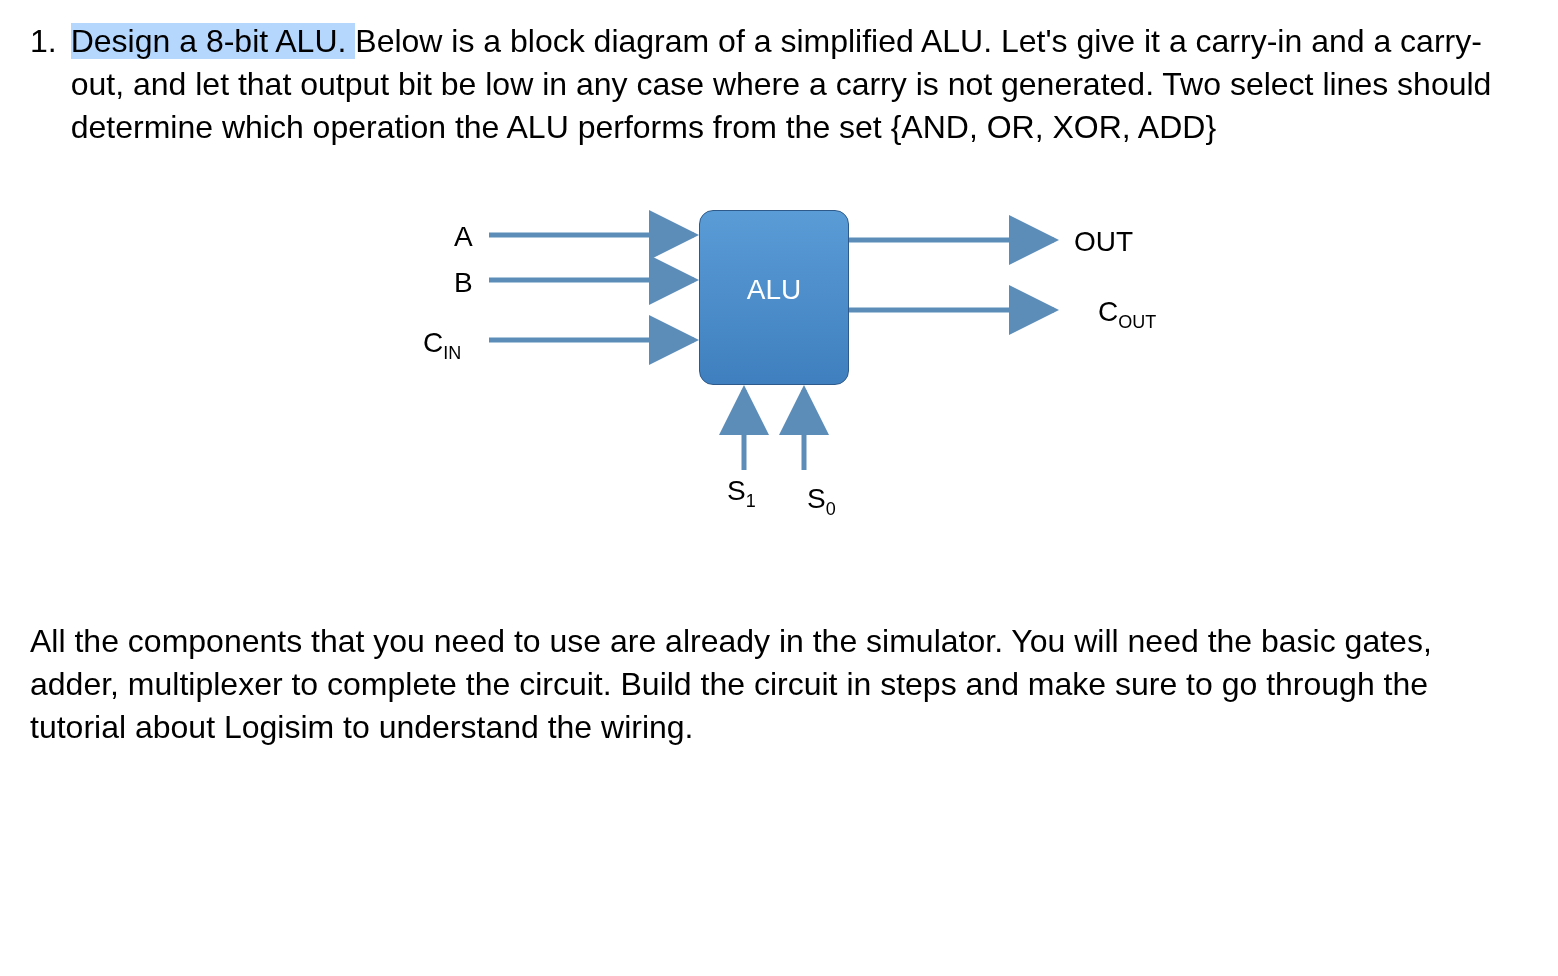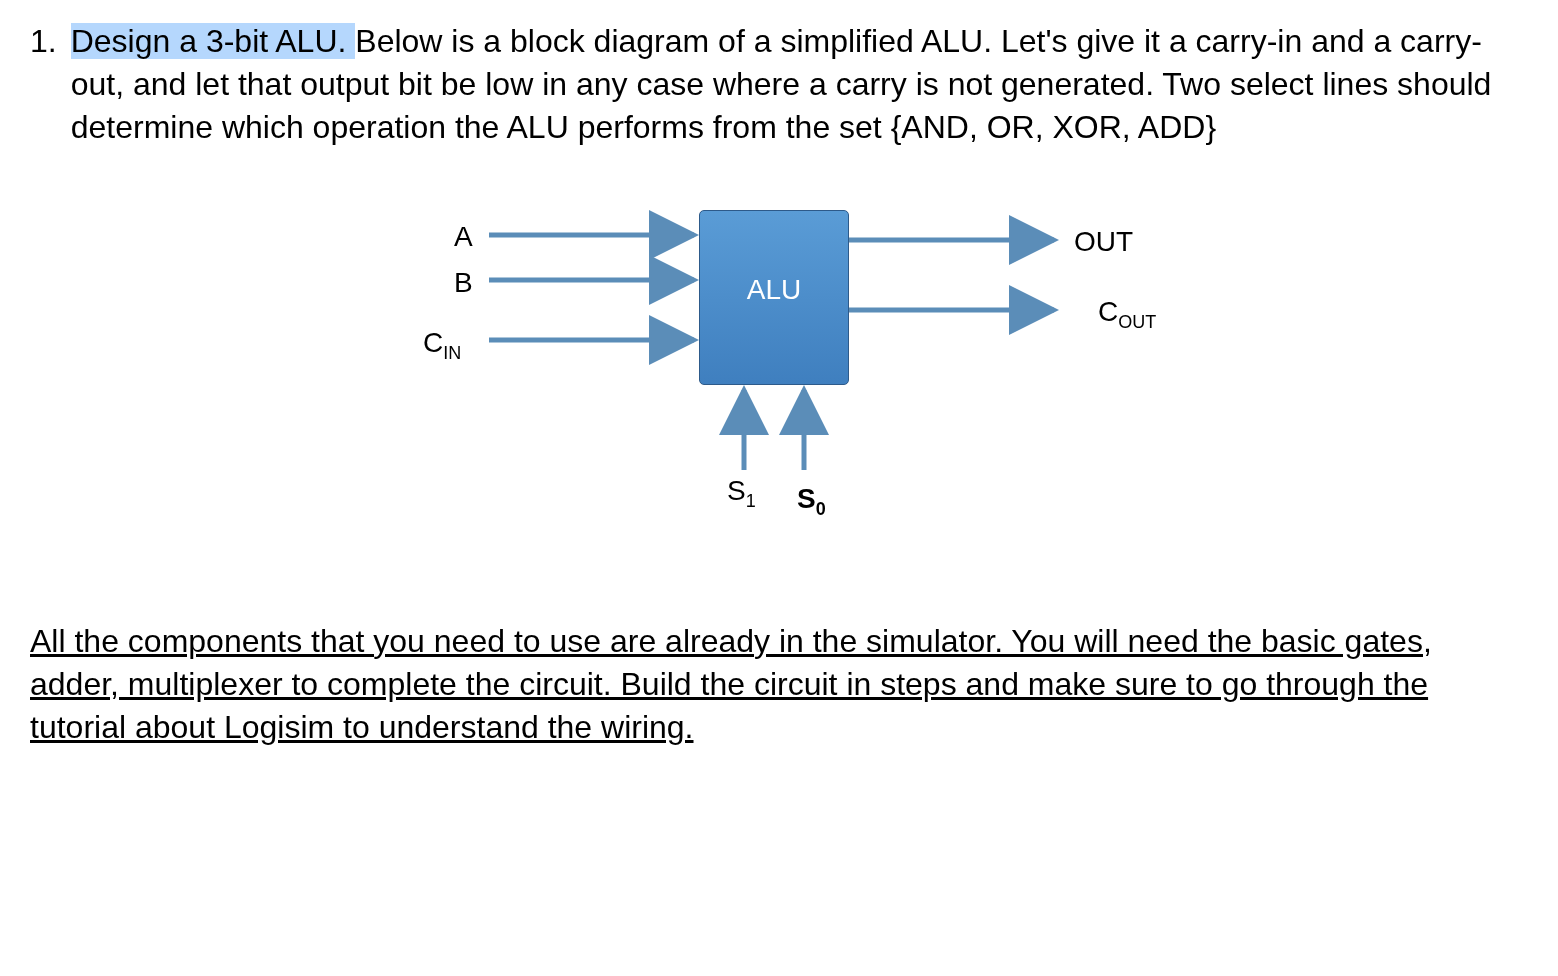--- a/index.html
+++ b/index.html
@@ -36,21 +36,21 @@
       margin: 30px auto 60px auto;
     }
     .alu-box {
       position: absolute;
       left: 330px;
       top: 30px;
       width: 150px;
       height: 175px;
       background: linear-gradient(to bottom, #5a9cd6 0%, #3f7fbf 100%);
       border: 1px solid #2d5a8a;
-      border-radius: 5px;
+      border-radius: 14px;
       display: flex;
       align-items: flex-start;
       justify-content: center;
       padding-top: 60px;
       color: #ffffff;
       font-size: 28px;
       font-weight: normal;
     }
     .label {
       position: absolute;
@@ -72,30 +72,29 @@
     .wire {
       stroke: #5b8db8;
       stroke-width: 5;
       fill: none;
     }
     .arrowhead {
       fill: #5b8db8;
     }
     .bottom-paragraph {
       margin-top: 34px;
-      text-decoration: underline;
     }
   </style>
 </head>
 <body>
 
 <div class="question-wrapper">
   <div class="question-number">1.</div>
   <div class="question-text">
-    <span class="highlight">Design a 3-bit ALU. </span><span>Below is a block diagram of a simplified ALU. Let's give it a carry-in and a carry-out, and let that output bit be low in any case where a carry is not generated. Two select lines should determine which operation the ALU performs from the set {AND, OR, XOR, ADD}</span>
+    <span class="highlight">Design a 8-bit ALU. </span><span>Below is a block diagram of a simplified ALU. Let's give it a carry-in and a carry-out, and let that output bit be low in any case where a carry is not generated. Two select lines should determine which operation the ALU performs from the set {AND, OR, XOR, ADD}</span>
   </div>
 </div>
 
 <div class="diagram-container">
   <svg class="diagram-svg">
     <defs>
       <marker id="arrow" markerWidth="12" markerHeight="12" refX="9" refY="5" orient="auto">
         <path d="M0,0 L10,5 L0,10 Z" class="arrowhead"></path>
       </marker>
     </defs>
@@ -126,18 +125,18 @@
   </div>
 
   <div class="label" style="left:705px; top:43px;">OUT</div>
   <div class="label" style="left:729px; top:113px;">
     <span>C</span><span class="sub">OUT</span>
   </div>
 
   <div class="label" style="left:358px; top:292px;">
     <span>S</span><span class="sub">1</span>
   </div>
-  <div class="label" style="left:428px; top:300px;font-weight:bold;">
+  <div class="label" style="left:438px; top:300px;">
     <span>S</span><span class="sub">0</span>
   </div>
 </div>
 
 <div class="bottom-paragraph">All the components that you need to use are already in the simulator. You will need the basic gates, adder, multiplexer to complete the circuit. Build the circuit in steps and make sure to go through the tutorial about Logisim to understand the wiring.</div>
 
 </body></html>

